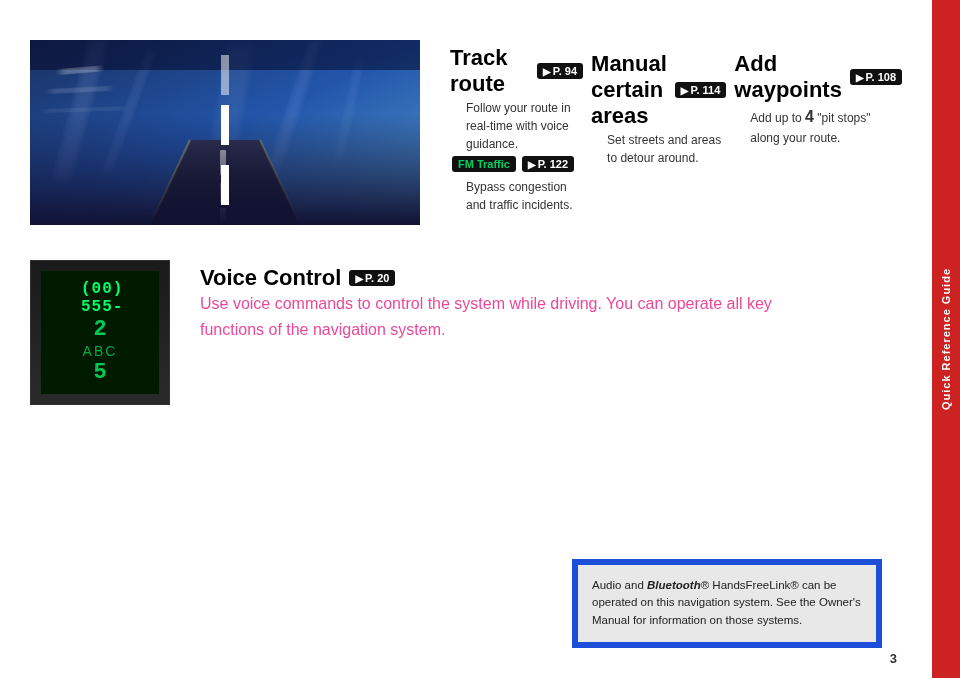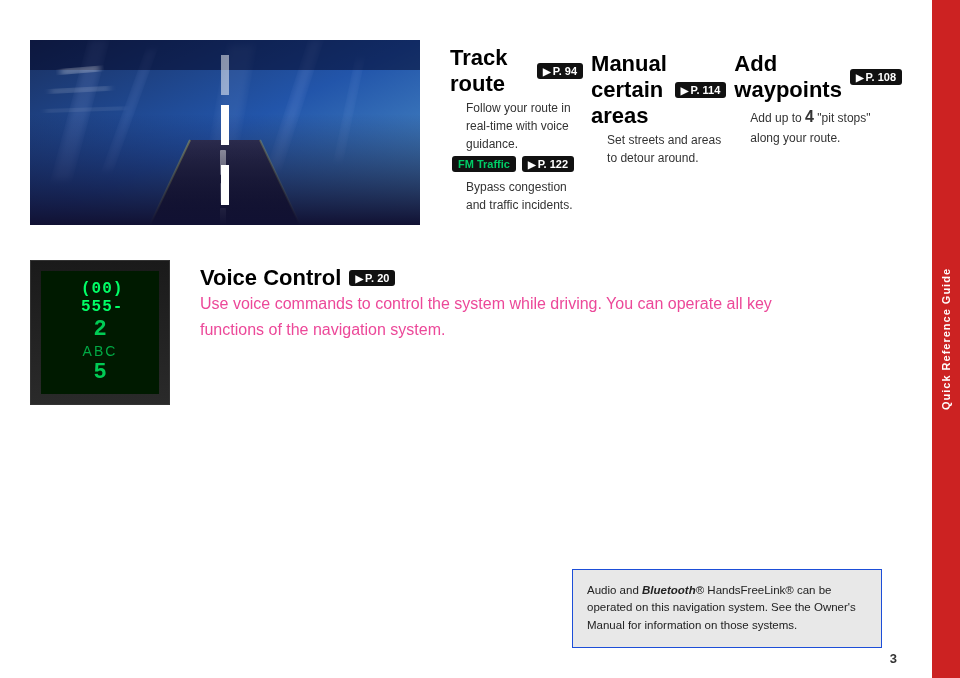--- a/index.html
+++ b/index.html
@@ -233,21 +233,21 @@
       max-width: 580px;
     }
 
     
     .info-box {
       position: absolute;
       bottom: 30px;
       right: 50px;
       width: 310px;
       background: #e8e8e8;
-      border: 1px solid #1d4ed8;
+      border: 6px solid #1d4ed8;
       padding: 12px 14px;
       font-size: 11.5px;
       color: #222222;
       line-height: 1.55;
     }
 
     
     .page-number {
       position: absolute;
       bottom: 12px;

